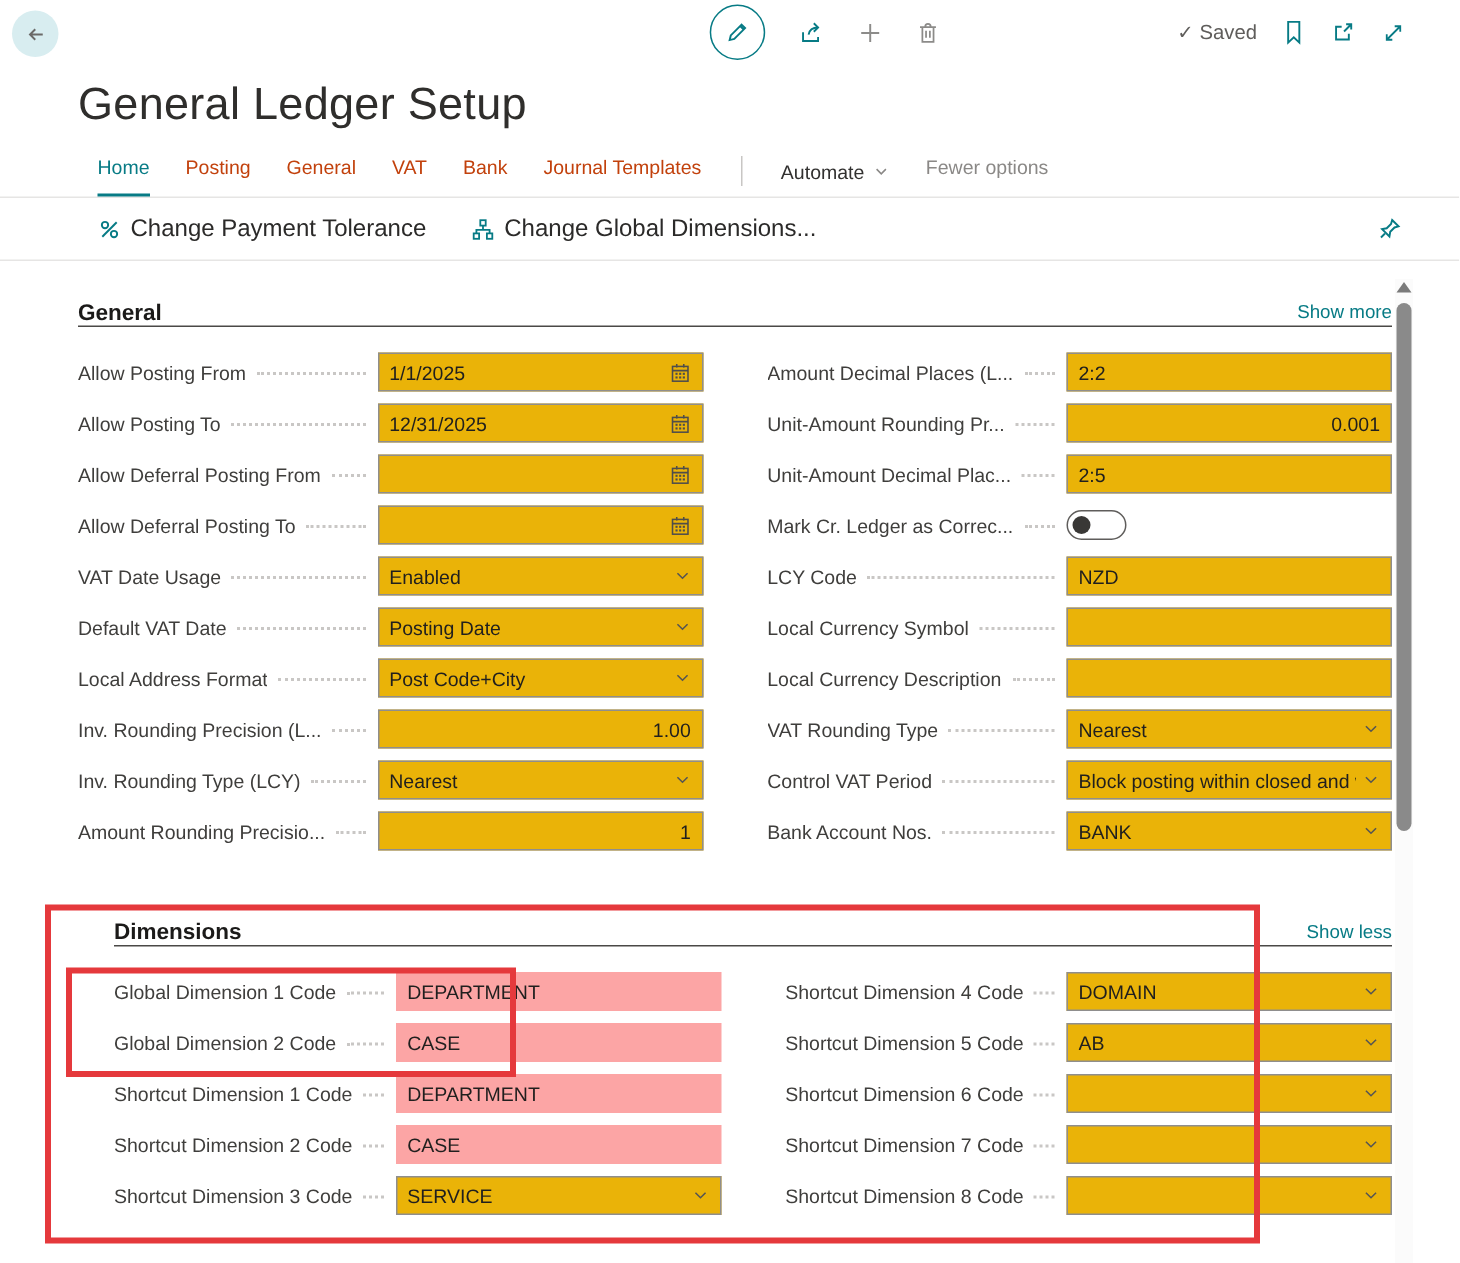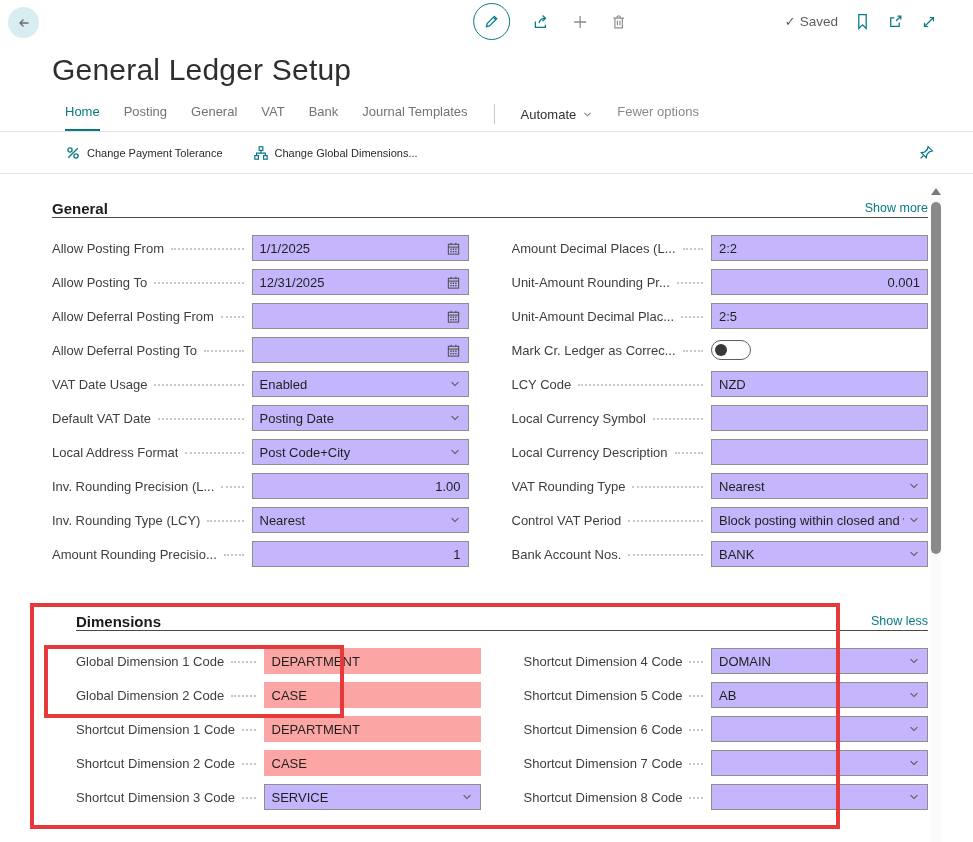--- a/index.html
+++ b/index.html
@@ -17,47 +17,47 @@
   .right-status { position:absolute; right:36px; top:13px; display:flex; align-items:center; gap:17px; }
   .saved { display:flex; align-items:center; gap:4px; color:#5f5d5b; font-size:13.5px; }
   .saved .check { font-size:13px; color:#5f5d5b; }
 
   
   .page-title { margin:4px 0 0 52px; font-size:30px; line-height:40px; font-weight:300; color:#2f2e2c; letter-spacing:.2px; }
 
   
   .tabs { display:flex; gap:24px; margin-top:14px; padding:0 0 0 65px; height:28px;
           border-bottom:1px solid #e6e5e4; font-size:13px; }
-  .tab { color:#737373; padding-bottom:7px; cursor:pointer; white-space:nowrap; }
+  .tab { color:#c2410c; padding-bottom:7px; cursor:pointer; white-space:nowrap; }
   .tab.active { color:#077b85; border-bottom:2px solid #077b85; padding-bottom:5px; }
   .tab-divider { width:1px; height:20px; background:#c8c6c4; margin:0 2px 4px 2px; }
   .tab-automate { display:flex; align-items:center; gap:6px; color:#323130; padding-bottom:7px; cursor:pointer; }
   .tab-fewer { color:#8a8886; padding-bottom:7px; cursor:pointer; }
 
   
   .actionbar { position:relative; display:flex; align-items:center; gap:30px; height:42px; padding-left:65px;
                border-bottom:1px solid #e6e5e4; }
-  .action-item { display:flex; align-items:center; gap:6px; font-size:11px; color:#2b2a29; cursor:pointer; }
+  .action-item { display:flex; align-items:center; gap:6px; font-size:16px; color:#2b2a29; cursor:pointer; }
   .pin-btn { position:absolute; right:38px; top:12px; }
 
   
   .content { padding:0 45px 0 52px; }
   .section-head { display:flex; justify-content:space-between; align-items:flex-end; height:24px;
                   border-bottom:1px solid #4a4947; }
   .section-title { font-size:15px; font-weight:bold; color:#1b1a19; }
   .show-link { font-size:12.5px; color:#077b85; text-decoration:none; cursor:pointer; padding-bottom:2px; }
   .sec-general { margin-top:20px; }
   .sec-dimensions { margin-top:36px;margin-left:24px; }
   .rows-grid { display:grid; grid-template-columns:1fr 1fr; column-gap:43px; margin-top:13px; }
   .col { display:flex; flex-direction:column; }
 
   .field-row { display:flex; align-items:center; height:34px; }
   .field-label { font-size:13px; color:#3f3e3c; white-space:nowrap; overflow:hidden; flex-shrink:1; }
   .leader { flex:1 1 6px; min-width:6px; border-bottom:2px dotted #c9c7c5; height:2px; margin:0 8px 0 7px; transform:translateY(1px); }
-  .control { width:217px; flex:0 0 217px; height:26px; border:1px solid #8f8e8d; background:#c4b5fd;
+  .control { width:217px; flex:0 0 217px; height:26px; border:1px solid #8f8e8d; background:#eab308;
              display:flex; align-items:center; padding:0 7px; font-size:13px; color:#201f1e; overflow:hidden; }
   .control .value { flex:1; white-space:nowrap; overflow:hidden; }
   .control.number .value { text-align:right; }
   .control.readonly { background:#fca5a5; border-color:transparent; }
   .control .cal, .control .chev { flex:0 0 auto; margin-left:4px; }
   .control-slot { width:217px; flex:0 0 217px; display:flex; align-items:center; }
   .toggle { width:40px; height:20px; border:1px solid #5f5d5b; border-radius:10px; position:relative; cursor:pointer; background:#fff; }
   .toggle .knob { position:absolute; left:3px; top:2.8px; width:12px; height:12px; border-radius:50%; background:#393836; }
 
   

